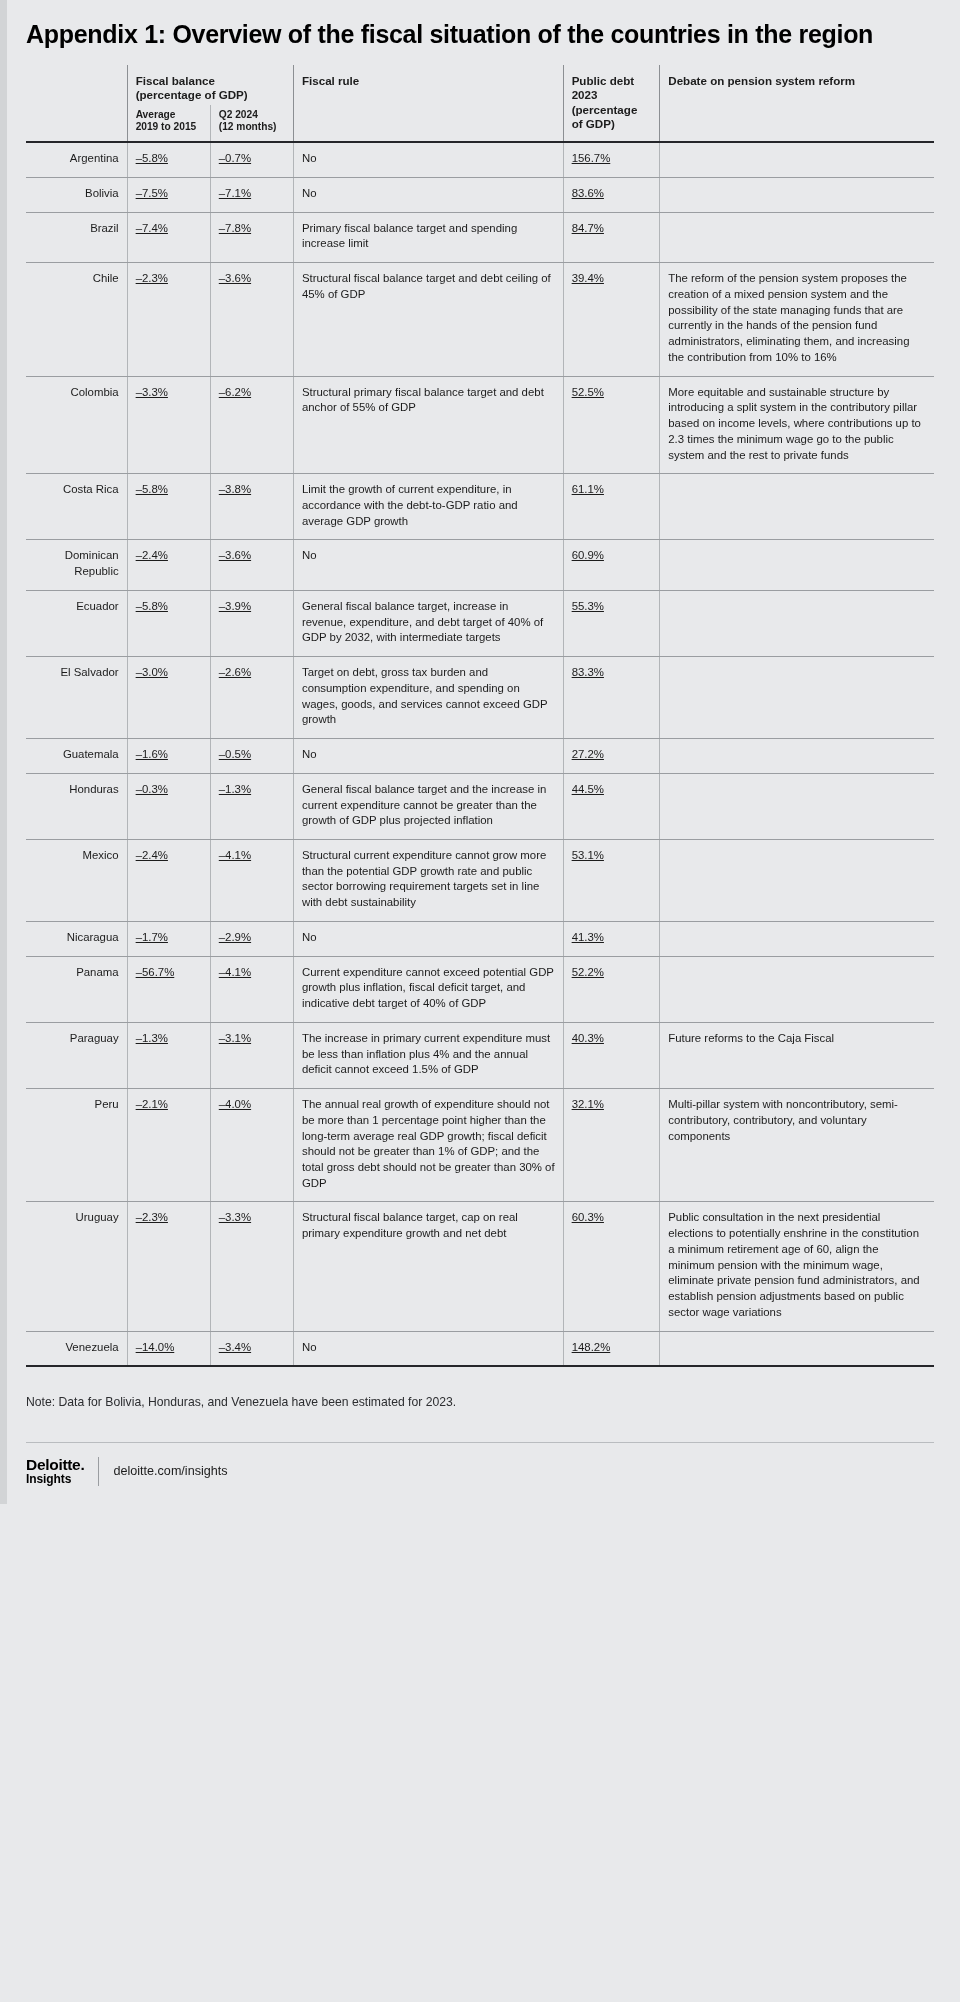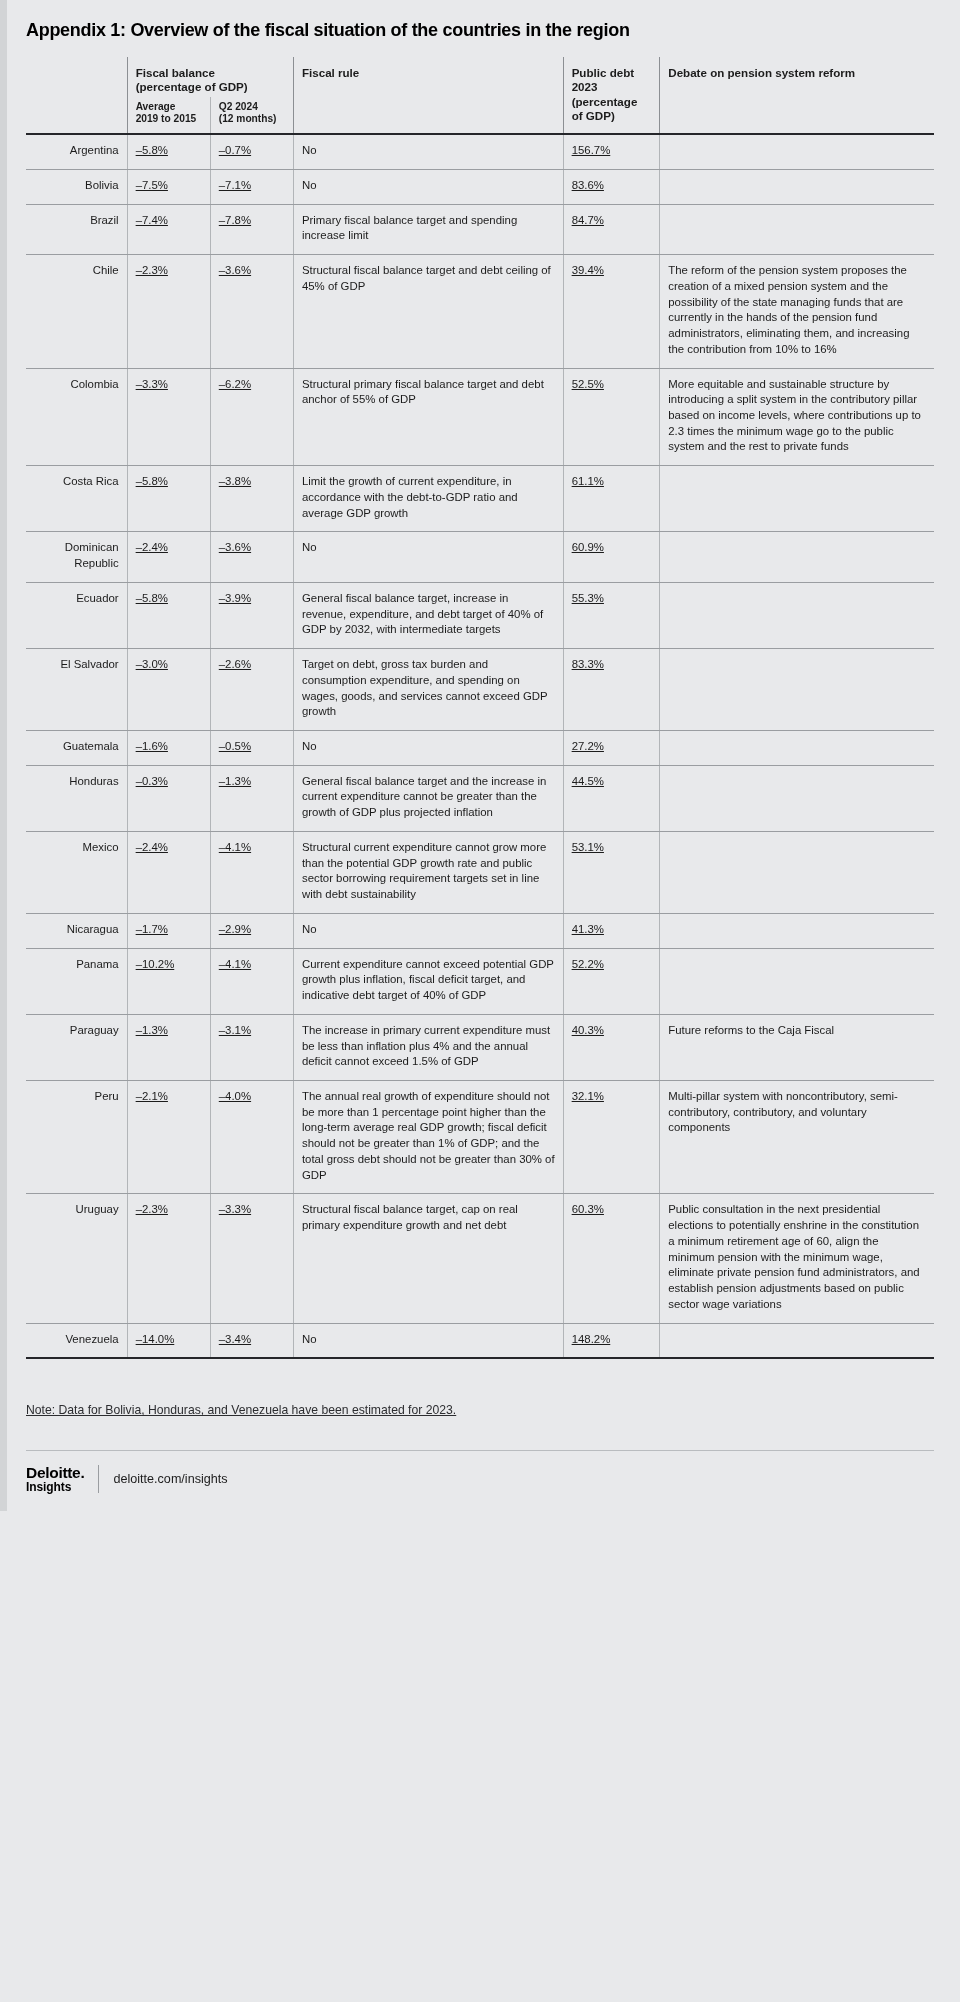--- a/index.html
+++ b/index.html
@@ -23,21 +23,21 @@
   .page::before {
     content: "";
     position: absolute;
     left: 0; top: 0; bottom: 0;
     width: 7px;
     background: #d2d4d6;
   }
 
   
   .title {
-    font-size: 18px;
+    font-size: 25px;
     font-weight: bold;
     letter-spacing: -0.3px;
     color: #000000;
     padding: 20px 0 16px 0;
     line-height: 1.15;
   }
 
   
   table.fiscal {
     width: 908px;
@@ -99,25 +99,24 @@
   tbody td.first { border-left: none; }
   tbody tr:last-child td { border-bottom: 2.2px solid #25262a; }
   td.country { white-space: normal; text-align: right; }
   td.num { white-space: nowrap; text-decoration: underline; }
 
   
   .hdr-wrap { display: block; }
 
   
   .notes {
-    padding: 42px 0 0 0;
+    padding: 26px 0 0 0;
     font-size: 12.2px;
     color: #2c2d30;
     line-height: 1.5;
-    text-decoration: underline;
   }
   .notes .note { padding-bottom: 16px; }
 
   .footer-rule {
     margin-top: 14px;
     border-top: 1px solid #b9bcbf;
   }
   .brandbar {
     display: flex;
     align-items: center;
@@ -300,21 +299,21 @@
         <tr>
           <td class="country first">Nicaragua</td>
           <td class="num">–1.7%</td>
           <td class="num">–2.9%</td>
           <td>No</td>
           <td class="num">41.3%</td>
           <td></td>
         </tr>
         <tr>
           <td class="country first">Panama</td>
-          <td class="num">–10.2%</td>
+          <td class="num">–56.7%</td>
           <td class="num">–4.1%</td>
           <td>Current expenditure cannot exceed potential GDP growth plus inflation, fiscal deficit target, and indicative debt target of 40% of GDP</td>
           <td class="num">52.2%</td>
           <td></td>
         </tr>
         <tr>
           <td class="country first">Paraguay</td>
           <td class="num">–1.3%</td>
           <td class="num">–3.1%</td>
           <td>The increase in primary current expenditure must be less than inflation plus 4% and the annual deficit cannot exceed 1.5% of GDP</td>

